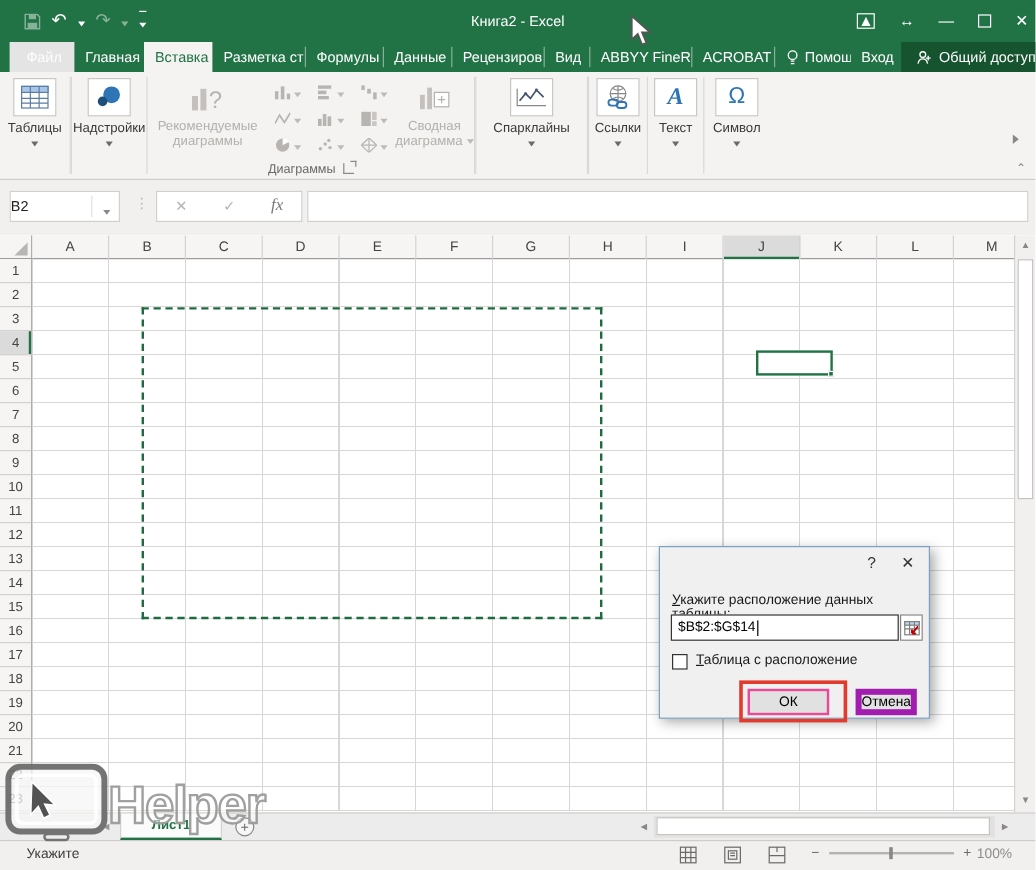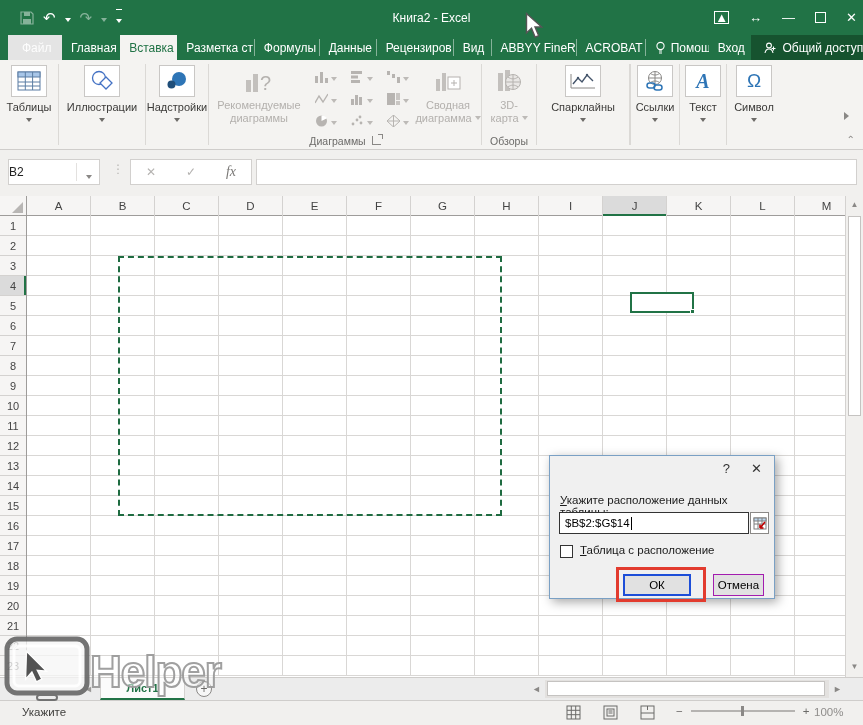--- a/index.html
+++ b/index.html
@@ -106,22 +106,22 @@
   .dlg-help{position:absolute;right:44px;top:5px;color:#333;font-size:13px}
   .dlg-close{position:absolute;right:12px;top:5px;color:#333;font-size:13px}
   .dlg-label{position:absolute;left:10px;top:38px;font-size:11.5px;color:#1a1a1a}
   .acckey::first-letter{text-decoration:underline}
   .dlg-input{position:absolute;left:9px;top:56px;width:190px;height:22px;background:#fff;border:1px solid #333;display:flex;align-items:center;font-size:11.5px;color:#000;padding-left:5px}
   .caret-bar{display:inline-block;width:1px;height:13px;background:#000;margin-left:1px}
   .range-btn{position:absolute;left:200px;top:56px;width:19px;height:22px;background:#fff;border:1px solid #8a8886;display:flex;align-items:center;justify-content:center}
   .dlg-check{position:absolute;left:10px;top:89px;width:13px;height:13px;background:#fff;border:1px solid #333}
   .dlg-check-label{position:absolute;left:30px;top:88px;font-size:11.5px;color:#1a1a1a;display:inline-block}
   .btn{position:absolute;height:22px;background:#e1e1e1;display:flex;align-items:center;justify-content:center;font-size:11.5px;color:#000}
-  .btn.ok{left:73px;top:118px;width:68px;border:2px solid #1d4ed8}
-  .btn.cancel{left:163px;top:118px;width:51px;border:1px solid #a21caf}
+  .btn.ok{left:73px;top:118px;width:68px;border:2px solid #ec4899}
+  .btn.cancel{left:163px;top:118px;width:51px;border:5px solid #a21caf}
   .red-annot{position:absolute;left:66px;top:111px;width:90px;height:35px;border:3px solid #e23b2e;z-index:5}
 
   
   .watermark{position:absolute;left:4px;top:636px;z-index:50;display:flex;align-items:flex-start;opacity:.95}
   .wm-text{display:flex;margin-top:14px;font-weight:bold;letter-spacing:-1px;line-height:1}
   .wm-os{font-size:44px;color:#ee5b72;-webkit-text-stroke:2px #d8455f;margin-right:8px}
   .wm-helper{font-size:44px;color:rgba(255,255,255,.55);-webkit-text-stroke:2px #9b9b9b}
 
   
   .cursor{position:absolute;left:525px;top:12px;z-index:60}
@@ -205,32 +205,20 @@
             <rect x="1" y="2" width="22" height="5" fill="#a8c6e8" stroke="#5b7da3"></rect>
             <path d="M8.3 2v18M15.6 2v18M1 12h22M1 16h22" stroke="#5b7da3" fill="none"></path>
           </svg>
       </div>
       <div class="rlabel">Таблицы</div>
       <div class="cr"></div>
     </div>
   </div>
   <div class="rsep"></div>
 
-  <div class="rgroup" style="width:86px">
-    <div class="rbtn">
-      <div class="icon-box">
-        <svg width="26" height="24" viewBox="0 0 26 24">
-            <circle cx="10" cy="9" r="6.5" fill="none" stroke="#4472c4" stroke-width="1.3"></circle>
-            <path d="M17 8l6 6-6 6-6-6z" fill="#fff" stroke="#4472c4" stroke-width="1.3"></path>
-          </svg>
-      </div>
-      <div class="rlabel">Иллюстрации</div>
-      <div class="cr"></div>
-    </div>
-  </div>
   <div class="rsep"></div>
 
   <div class="rgroup" style="width:62px">
     <div class="rbtn">
       <div class="icon-box">
         <svg width="24" height="22" viewBox="0 0 24 22">
             <circle cx="14" cy="9" r="7" fill="#2e75b6"></circle>
             <circle cx="6.5" cy="14.5" r="4" fill="#1f4e79"></circle>
           </svg>
       </div>
@@ -340,42 +328,20 @@
           </div>
       </div>
     </div>
     <div class="gfooter">
       <span>Диаграммы</span>
       <span class="launcher"></span>
     </div>
   </div>
   <div class="rsep"></div>
 
-  <div class="rgroup" style="width:54px">
-    <div class="content">
-      <div class="rbtn">
-        <div style="height:34px;display:flex;align-items:center">
-          <svg width="26" height="26" viewBox="0 0 26 26">
-              <rect x="2" y="4" width="5" height="18" fill="#c3c0bd"></rect>
-              <rect x="9" y="1" width="5" height="21" fill="#c3c0bd"></rect>
-              <circle cx="17" cy="13" r="7.5" fill="#e9e7e5" stroke="#b5b2af"></circle>
-              <path d="M9.5 13h15M17 5.5v15M12 8c3 2.5 7 2.5 10 0M12 18c3-2.5 7-2.5 10 0" fill="none" stroke="#b5b2af"></path>
-            </svg>
-        </div>
-        <div class="rlabel disabled">3D-</div>
-        <div class="labelline">
-            <span class="rlabel disabled">карта</span>
-            <span class="cr inline disabled"></span>
-          </div>
-      </div>
-    </div>
-    <div class="gfooter">
-        <span>Обзоры</span>
-      </div>
-  </div>
   <div class="rsep"></div>
 
   <div class="rgroup" style="width:92px">
     <div class="rbtn">
       <div class="icon-box">
         <svg width="26" height="20" viewBox="0 0 26 20">
             <path d="M1 3v14h24" fill="none" stroke="#8a8886"></path>
             <path d="M3 13l5-6 4 4 5-7 6 6" fill="none" stroke="#44546a" stroke-width="1.4"></path>
             <circle cx="8" cy="7" r="1.2" fill="#44546a"></circle>
             <circle cx="17" cy="4" r="1.2" fill="#44546a"></circle>

